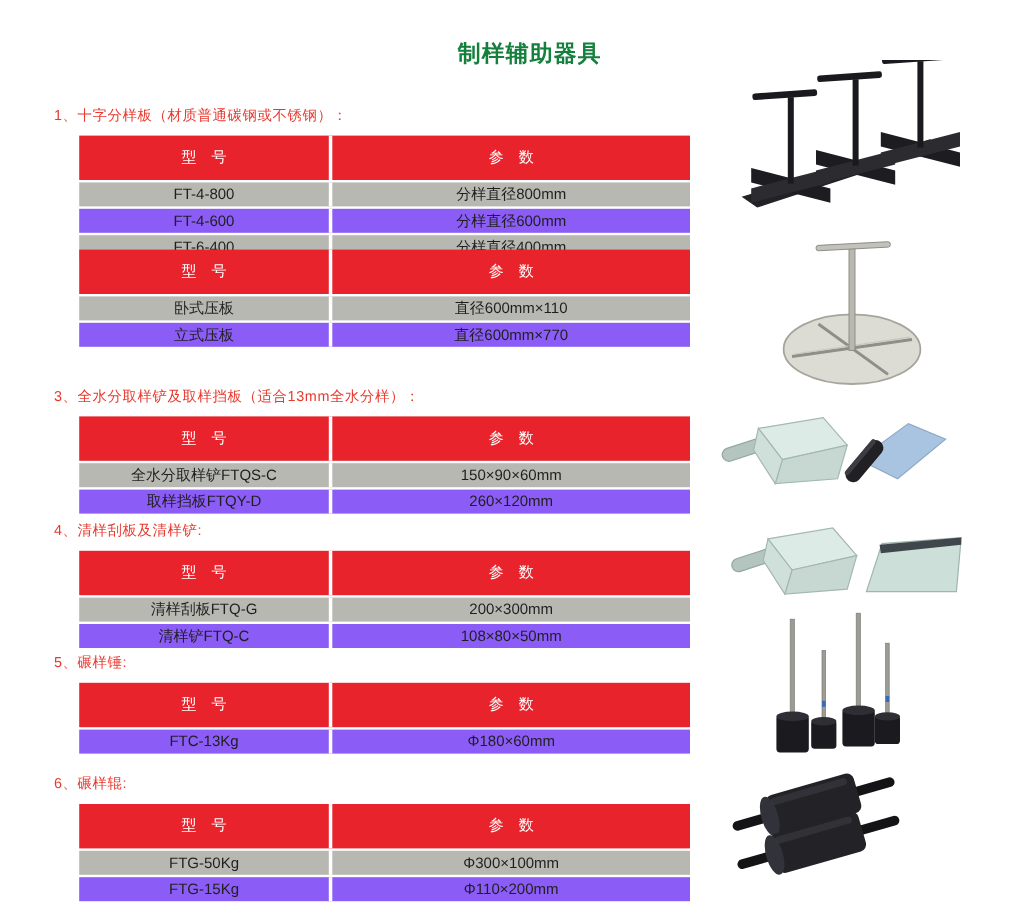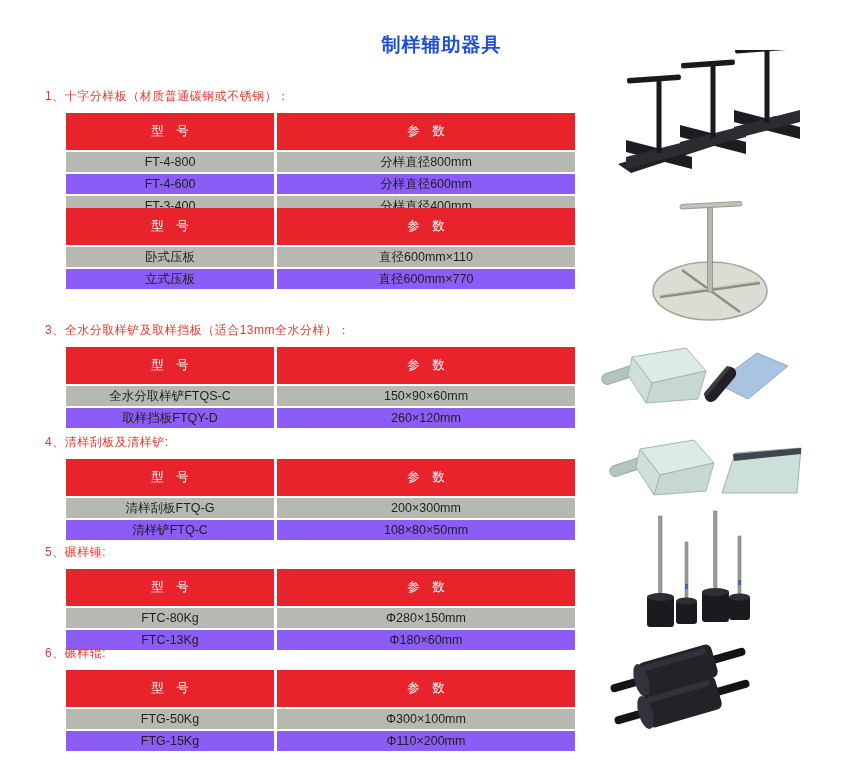--- a/index.html
+++ b/index.html
@@ -1,20 +1,20 @@
 <!DOCTYPE html>
 <html><head>
 <meta charset="utf-8">
 <style>
   html,body{margin:0;padding:0;background:#fff;}
   body{width:847px;height:765px;position:relative;font-family:"Liberation Sans","DejaVu Sans",sans-serif;}
   .page{position:absolute;left:0;top:0;width:847px;height:765px;background:#fff;overflow:hidden;}
 
   .title{position:absolute;top:32px;left:0;width:100%;box-sizing:border-box;padding-left:36px;
-         text-align:center;font-size:19px;font-weight:bold;color:#1d4ed8;letter-spacing:1px;margin:0;}
+         text-align:center;font-size:19px;font-weight:bold;color:#15803d;letter-spacing:1px;margin:0;}
 
   .sec{position:absolute;left:0;width:585px;}
   .sec-heading{margin:4px 0 6px 45px;font-size:12px;font-weight:normal;color:#e8392f;letter-spacing:0.5px;}
 
   .spec-table{margin-left:66px;width:509px;border-collapse:separate;border-spacing:0 2px;table-layout:fixed;}
   .spec-table th{background:#e8232b;color:#ffffff;font-weight:normal;font-size:12.5px;height:21px;padding:8px;text-align:center;}
   .spec-table td{font-size:12.5px;color:#1f1f1f;height:20px;padding:0;text-align:center;}
   .spec-table .c1{width:192px;border-right:3px solid #fff;}
   .spec-table tr.odd td{background:#b8b8b2;}
   .spec-table tr.even td{background:#8b5cf6;}
@@ -41,21 +41,21 @@
       <tbody>
         <tr class="odd">
           <td class="c1">FT-4-800</td>
           <td>分样直径800mm</td>
         </tr>
         <tr class="even">
           <td class="c1">FT-4-600</td>
           <td>分样直径600mm</td>
         </tr>
         <tr class="odd">
-          <td class="c1">FT-3-400</td>
+          <td class="c1">FT-6-400</td>
           <td>分样直径400mm</td>
         </tr>
       </tbody>
     </table>
   </section>
 
   <section class="sec" style="top:206px">
     <table class="spec-table">
       <thead>
         <tr>
@@ -123,24 +123,20 @@
   <section class="sec" style="top:540px">
     <h2 class="sec-heading">5、碾样锤:</h2>
     <table class="spec-table">
       <thead>
         <tr>
           <th class="c1">型　号</th>
           <th>参　数</th>
         </tr>
       </thead>
       <tbody>
-        <tr class="odd">
-          <td class="c1">FTC-80Kg</td>
-          <td>Φ280×150mm</td>
-        </tr>
         <tr class="even">
           <td class="c1">FTC-13Kg</td>
           <td>Φ180×60mm</td>
         </tr>
       </tbody>
     </table>
   </section>
 
   <section class="sec" style="top:641px">
     <h2 class="sec-heading">6、碾样辊:</h2>

